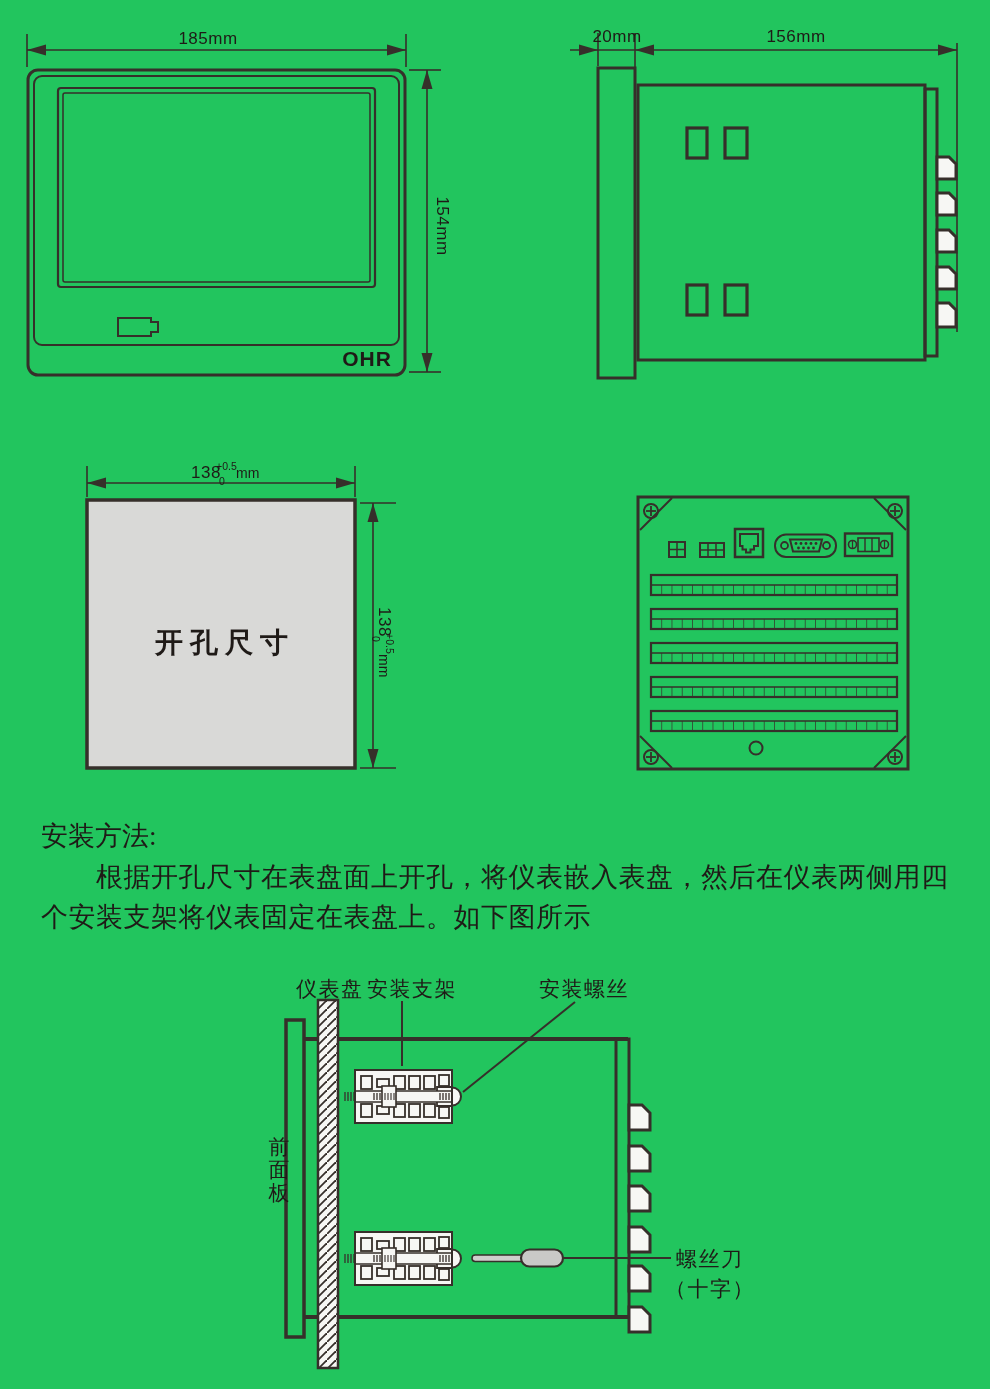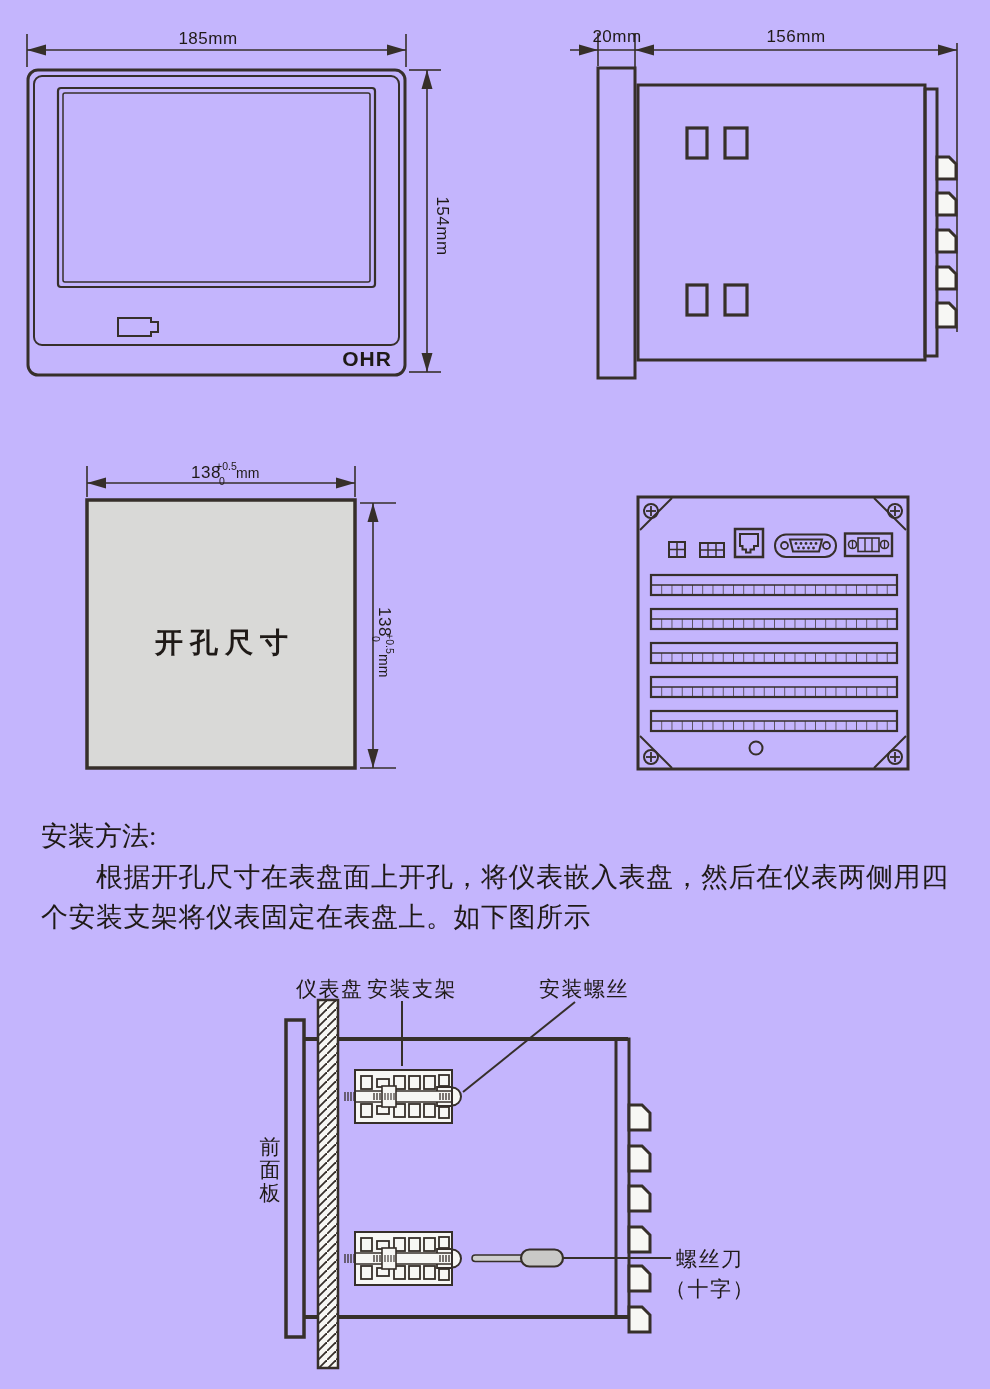--- a/index.html
+++ b/index.html
@@ -1,30 +1,30 @@
 <!DOCTYPE html>
 <html><head>
 <meta charset="utf-8">
 <style>
   html,body{margin:0;padding:0;background:#f7f7f4;}
-  #page{position:relative;width:990px;height:1389px;background:#c4b5fd;overflow:hidden;
+  #page{position:relative;width:990px;height:1389px;background:#22c55e;overflow:hidden;
         font-family:"Liberation Sans",sans-serif;}
   svg{position:absolute;left:0;top:0;}
   .ln{stroke:#362f2a;fill:none;stroke-linecap:butt;}
   .fl{fill:#362f2a;stroke:none;}
   .bgfill{fill:#f7f7f4;}
   text{fill:#1f1a17;}
   .dim{font:17px "Liberation Sans",sans-serif;letter-spacing:.5px;}
   .dimS{font:10.5px "Liberation Sans",sans-serif;}
   .dimU{font:14px "Liberation Sans",sans-serif;}
   .ohr{font-weight:800;font-size:21px;font-family:"Liberation Sans",sans-serif;letter-spacing:1px;}
   .cn{font-size:27px;font-family:"Liberation Serif","DejaVu Serif",serif;}
   .cnb{font-size:28px;font-weight:700;letter-spacing:7px;font-family:"Liberation Serif","DejaVu Serif",serif;}
   .lbl{font-size:21px;font-family:"Liberation Serif","DejaVu Serif",serif;letter-spacing:1.5px;}
-  #front-panel-label{position:absolute;left:257px;top:1136px;width:26px;
+  #front-panel-label{position:absolute;left:266px;top:1136px;width:26px;
      font-size:21px;line-height:23px;font-family:"Liberation Serif","DejaVu Serif",serif;
      color:#1f1a17;word-break:break-all;text-align:center;}
 </style>
 </head>
 <body>
 
 <div id="page">
 <svg width="990" height="1389" viewBox="0 0 990 1389">
   <defs>
     <pattern id="hatch" patternUnits="userSpaceOnUse" width="9" height="9" patternTransform="translate(318,1000)">

